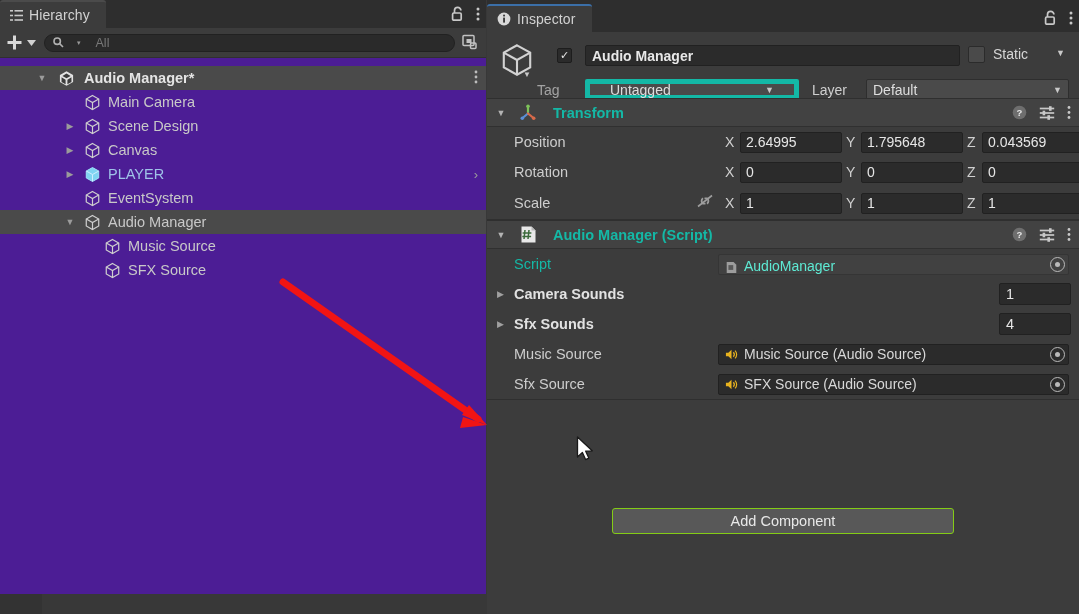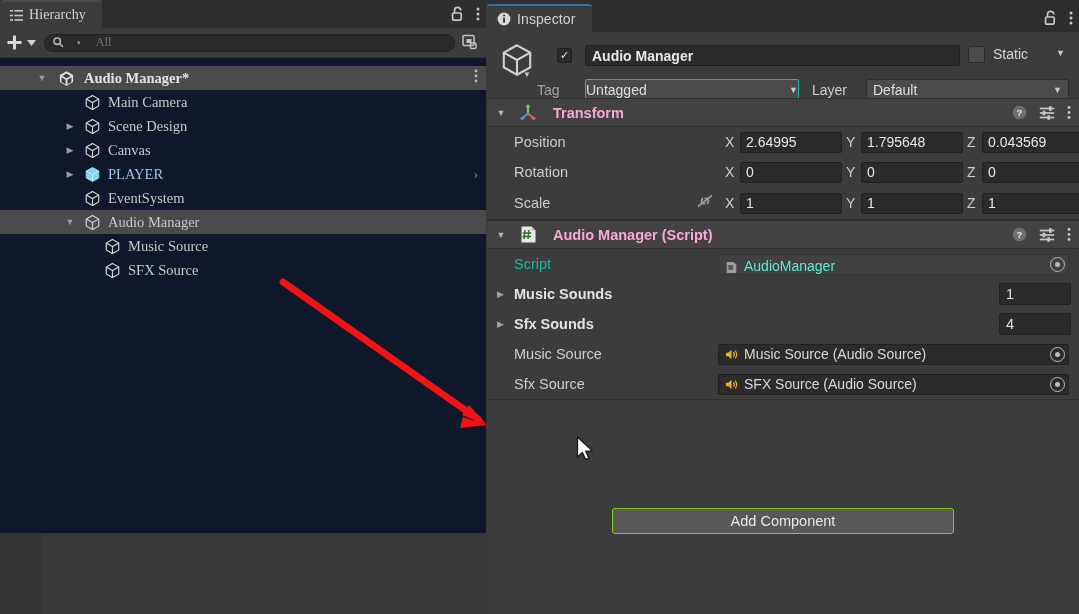--- a/index.html
+++ b/index.html
@@ -12,23 +12,22 @@
   #root { position: relative; width: 1079px; height: 614px; }
 
   
   .scene-strip {
     position: absolute; left: 0; top: 28px; width: 42px; height: 586px;
     background: #333333;
   }
 
   
   .hierarchy {
-    position: absolute; left: 0; top: 0; width: 486px; height: 533px;
-    background: #0f172a;
-    font-family: Liberation Serif, serif;
+    position: absolute; left: 0; top: 0; width: 486px; height: 594px;
+    background: #4c1d95;
   }
   .tabbar {
     position: relative; height: 28px; background: #2e2e2e;
   }
   .tab {
     position: absolute; left: 0; top: 0; height: 28px;
     display: flex; align-items: center; gap: 6px;
     padding: 0 16px 0 10px;
     background: #3c3c3c;
     border-top: 2px solid #4b4b4b;
@@ -104,22 +103,22 @@
   .static-chk {
     position: absolute; left: 481px; top: 14px; width: 17px; height: 17px;
     background: #4a4a4a; border: 1px solid #2b2b2b; border-radius: 2px;
   }
   .static-lbl { position: absolute; left: 506px; top: 14px; color: #d6d6d6; font-size: 14px; }
   .static-dd { position: absolute; left: 569px; top: 16px; color: #c9c9c9; font-size: 9px; }
 
   .tag-lbl { position: absolute; left: 50px; top: 50px; color: #a3a3a3; font-size: 14px; }
   .tag-dd {
     position: absolute; left: 98px; top: 47px; width: 214px; height: 21px;
-    background: #4a4a4a; border: 1px solid #14b8a6; border-radius: 2px;
-    display:flex; align-items:center; padding: 0 0;
+    background: #4a4a4a; border: 5px solid #14b8a6; border-radius: 2px;
+    display:flex; align-items:center; padding: 0 20px;
     color: #dedede; font-size: 14px;
   }
   .layer-lbl { position: absolute; left: 325px; top: 50px; color: #cfcfcf; font-size: 14px; }
   .layer-dd {
     position: absolute; left: 379px; top: 47px; width: 203px; height: 21px;
     background: #4a4a4a; border: 1px solid #2e2e2e; border-radius: 2px;
     display:flex; align-items:center; padding: 0 6px;
     color: #dedede; font-size: 14px;
   }
   .dd-arrow { margin-left: auto; color: #c9c9c9; font-size: 9px; }
@@ -128,21 +127,21 @@
     position: relative; background: #3c3c3c;
     border-top: 1px solid #2f2f2f; border-bottom: 1px solid #2f2f2f;
   }
   .comp-head {
     position: relative; height: 28px; background: #424242;
     display: flex; align-items: center;
     border-bottom: 1px solid #303030;
   }
   .comp-foldout { width: 28px; text-align: center; color: #b4b4b4; font-size: 9px; }
   .comp-icon { width: 26px; display:flex; align-items:center; justify-content:center; }
-  .comp-title { margin-left: 12px; color: #f9a8d4; font-size: 14.5px; font-weight: bold; }
+  .comp-title { margin-left: 12px; color: #14b8a6; font-size: 14.5px; font-weight: bold; }
   .comp-head-right { position: absolute; right: 8px; display: flex; align-items: center; gap: 12px; }
 
   .prop-row { position: relative; height: 30px; display: flex; align-items: center; }
   .prop-label { position: absolute; left: 27px; color: #cdcdcd; font-size: 14.5px; }
   .prop-label.dim { color: #14b8a6; }
   .prop-label.bold { font-weight: bold; color: #e2e2e2; }
   .prop-foldout { position: absolute; left: 10px; color: #a0a0a0; font-size: 9px; }
 
   .axis { position: absolute; color: #d0d0d0; font-size: 14px; }
   .numfield {
@@ -580,21 +579,21 @@
             </span>
             <span>AudioManager</span>
             <span class="picker">
                 <i></i>
               </span>
           </span>
         </div>
 
         <div class="prop-row">
           <span class="prop-foldout">▶</span>
-          <span class="prop-label bold">Music Sounds</span>
+          <span class="prop-label bold">Camera Sounds</span>
           <span class="intfield">
               <span>1</span>
             </span>
         </div>
 
         <div class="prop-row">
           <span class="prop-foldout">▶</span>
           <span class="prop-label bold">Sfx Sounds</span>
           <span class="intfield">
               <span>4</span>

